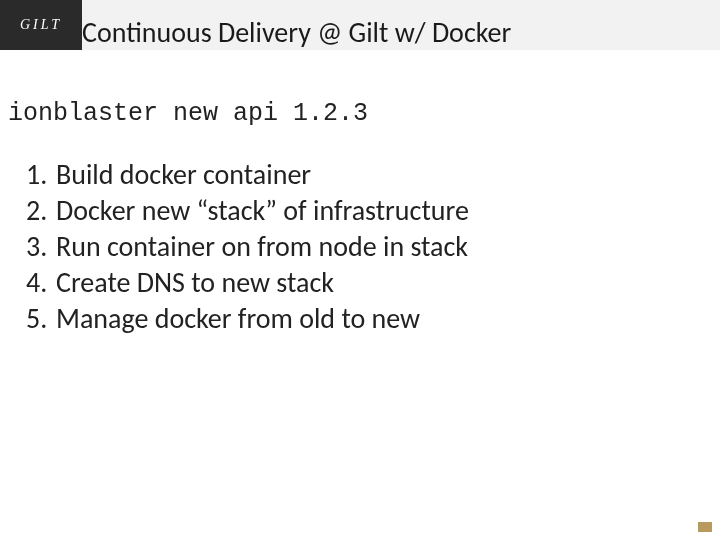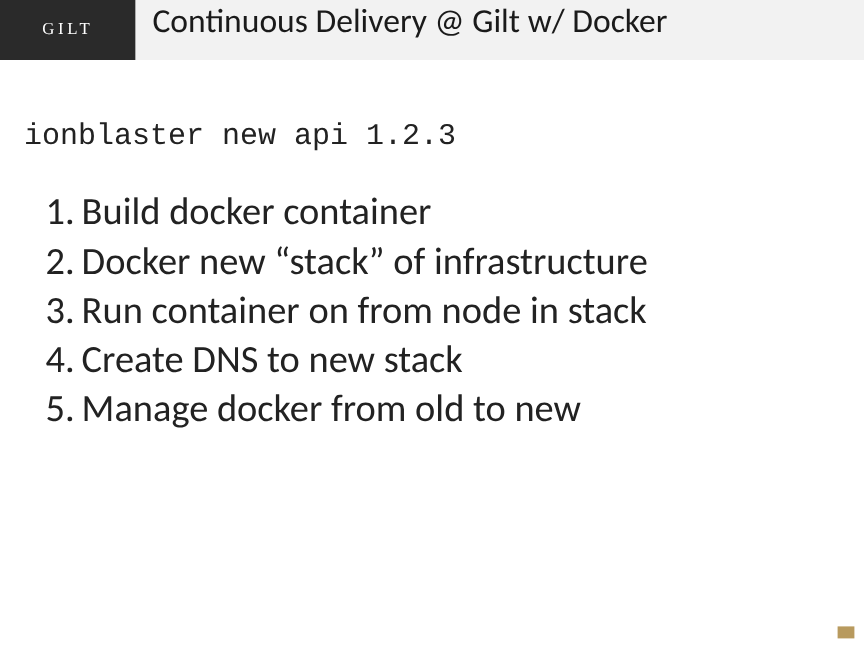--- a/index.html
+++ b/index.html
@@ -14,61 +14,61 @@
       font-family: Calibri, "Segoe UI", sans-serif;
       position: relative;
       overflow: hidden;
     }
     .header-bar {
       height: 50px;
       display: flex;
       align-items: stretch;
     }
     .logo-block {
-      width: 113px;
+      width: 82px;
       background: #2a2a2a;
       display: flex;
       align-items: center;
       justify-content: center;
+      font-style: italic;
     }
     .logo-text {
       color: #ffffff;
       font-family: Georgia, "Times New Roman", serif;
       font-size: 14px;
       letter-spacing: 3px;
       font-weight: 400;
     }
     .title-block {
       flex: 1;
       background: #f2f2f2;
       display: flex;
-      align-items: flex-start;
-      padding-left: 14px;
+      align-items: flex-end;
     }
     .slide-title {
       font-size: 28px;
       color: #1a1a1a;
       font-weight: 400;
     }
     .content {
-      padding: 48px 20px 0 20px;
+      padding: 48px 20px 0 8px;
     }
     .cmd-block {
       font-family: "Courier New", Courier, monospace;
       font-size: 25px;
       color: #222;
       line-height: 1.25;
       margin-bottom: 28px;
       white-space: pre;
     }
     .steps-list {
       list-style: none;
       counter-reset: step;
       padding-left: 18px;
-      font-size: 32px;
+      font-size: 28px;
       color: #222;
       line-height: 1.28;
     }
     .steps-list li {
       counter-increment: step;
       position: relative;
       padding-left: 30px;
     }
     .steps-list li::before {
       content: counter(step) ".";

